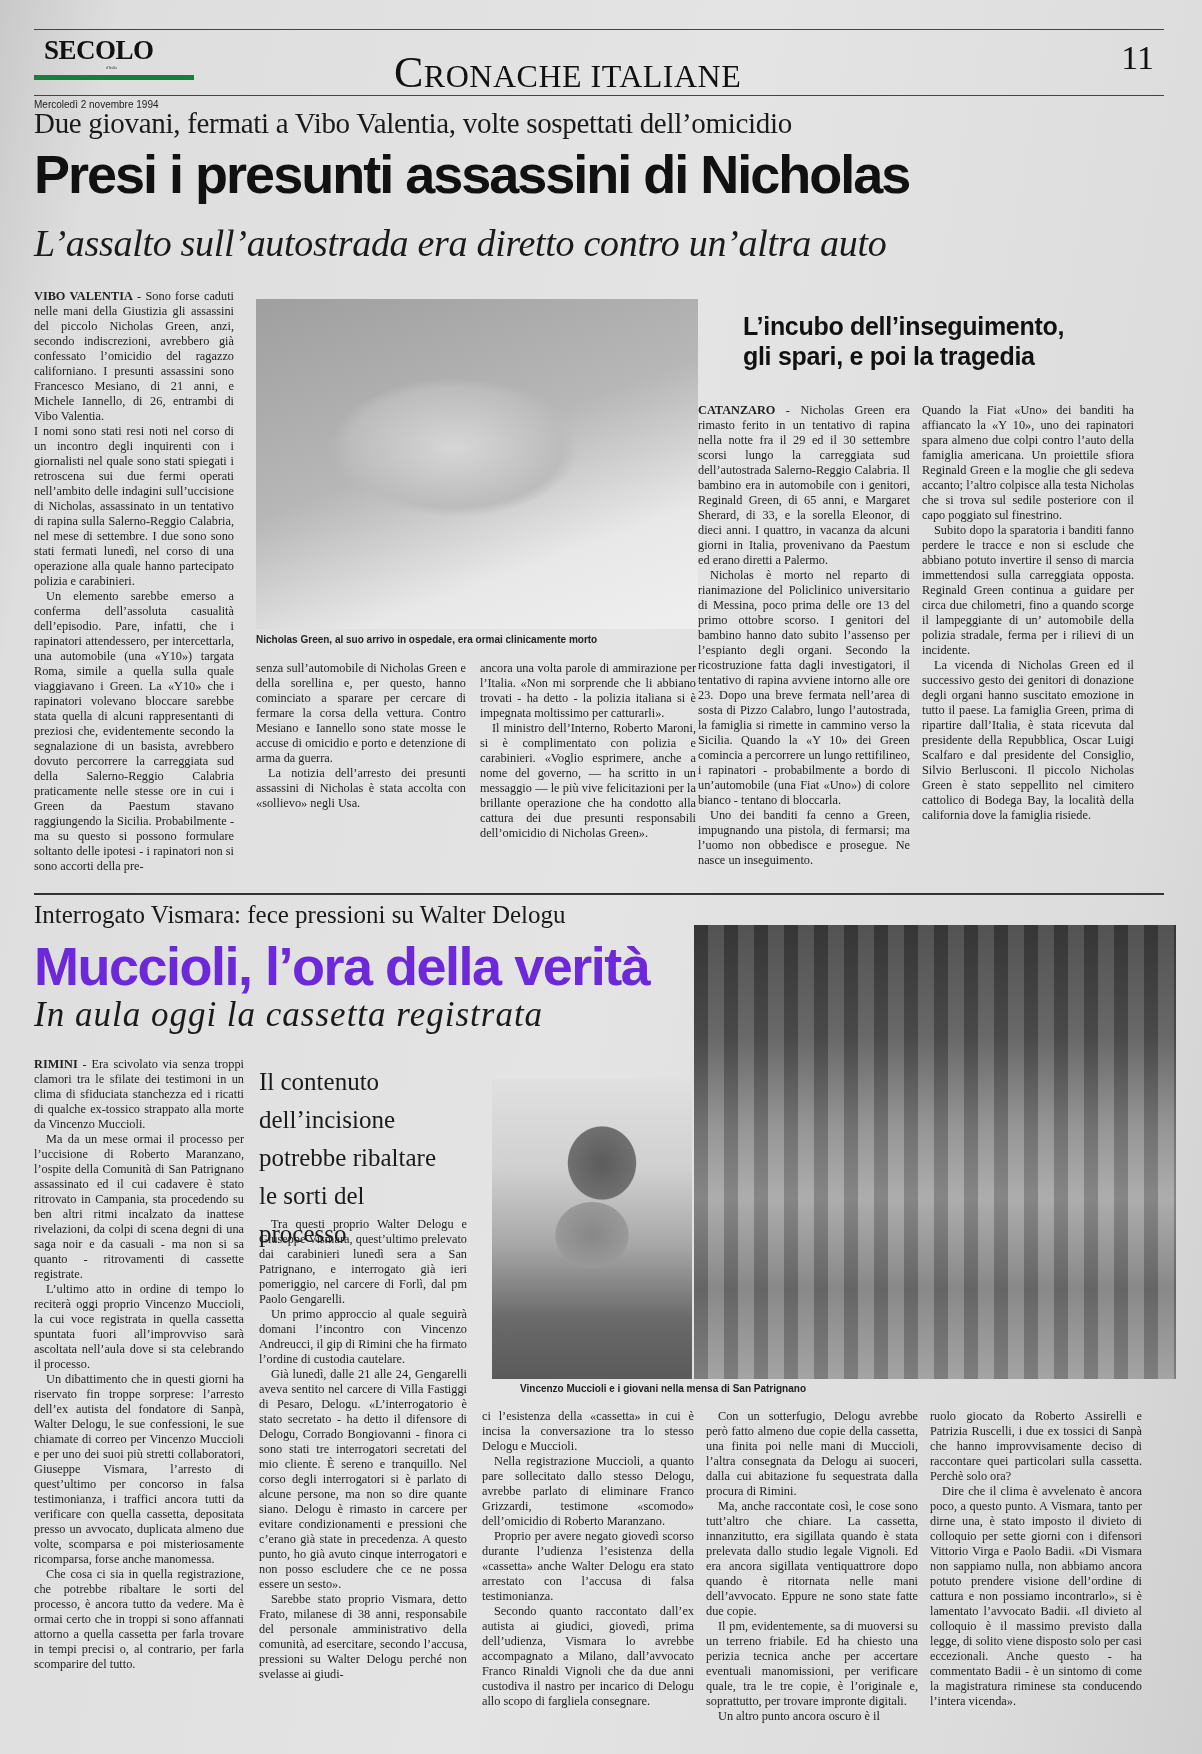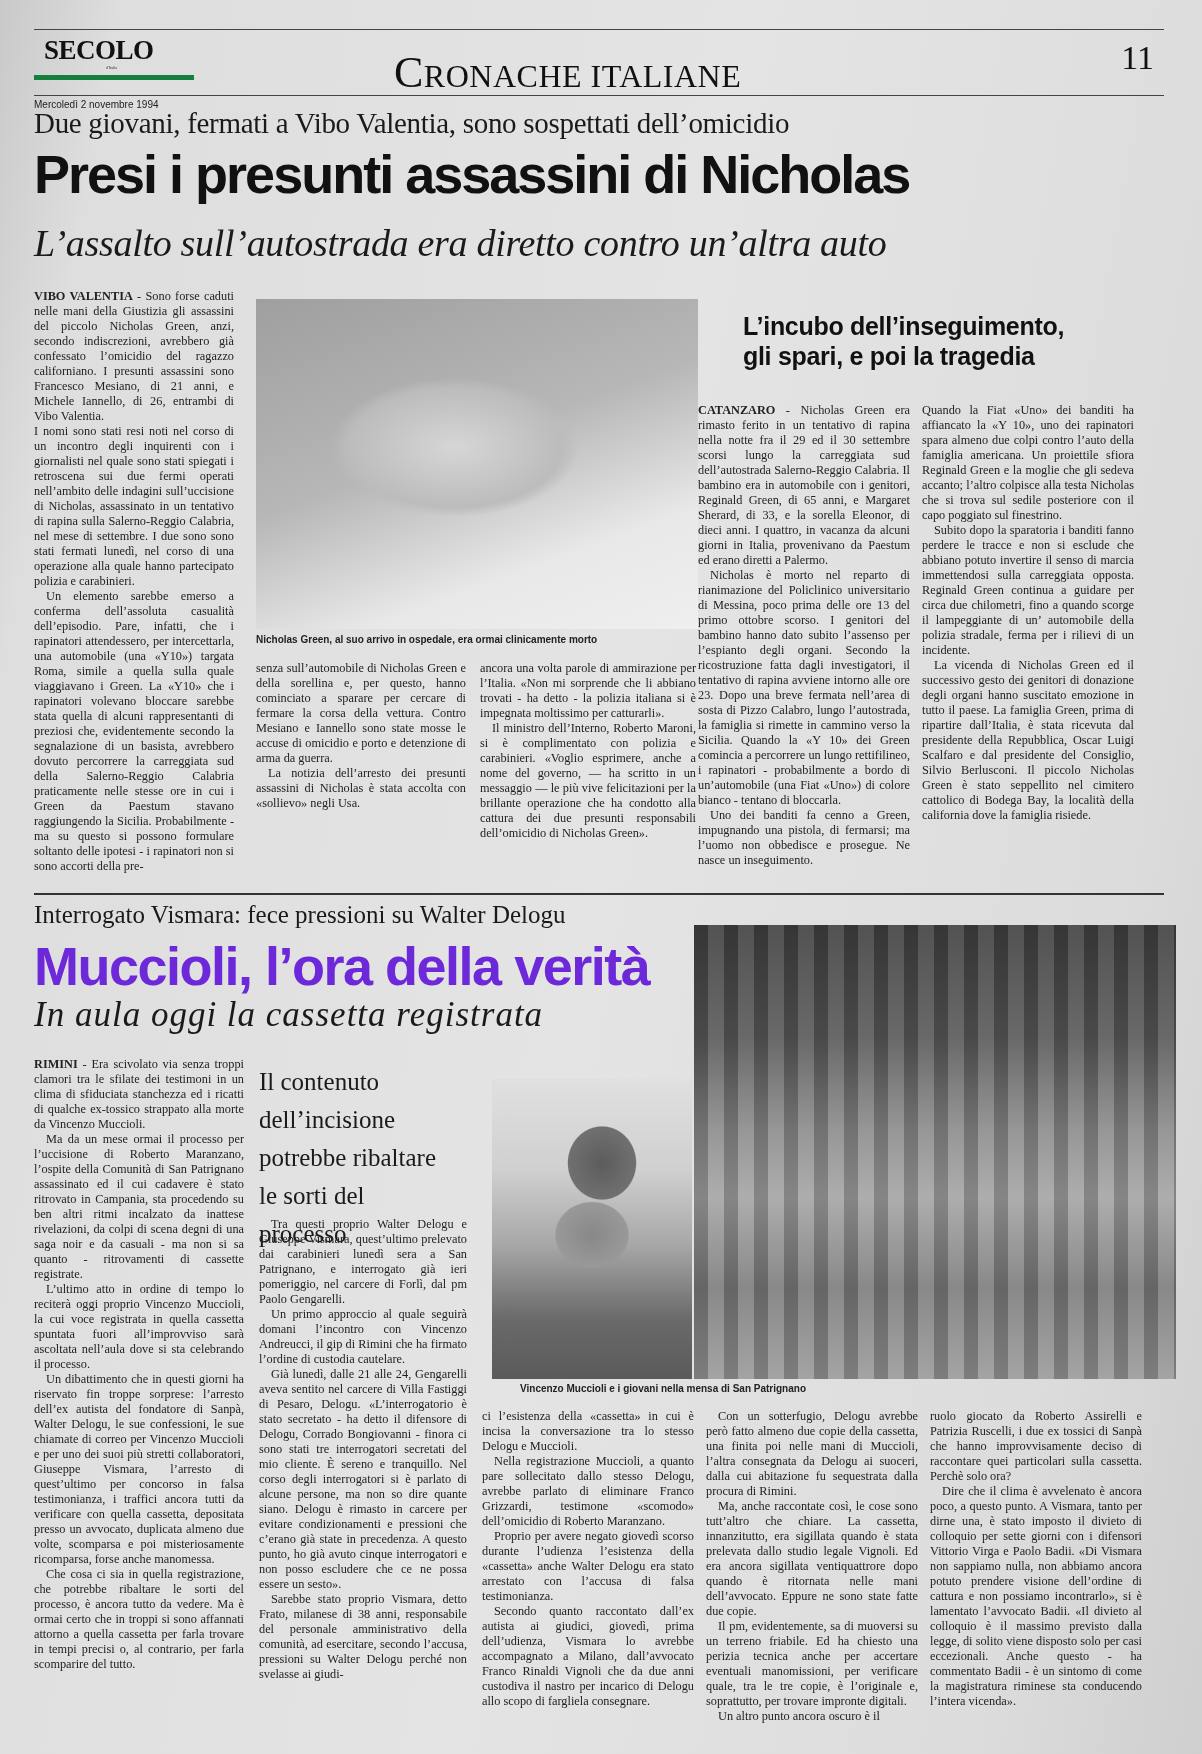--- a/index.html
+++ b/index.html
@@ -69,21 +69,21 @@
   <div class="rule" style="top:0;"></div>
   <div class="masthead">
     <div class="logo">SECOLO</div>
     <div class="logo-sub">d'Italia</div>
     <div class="dateline">Mercoledì 2 novembre 1994</div>
     <div class="section-title"><span class="big">C</span><span>RONACHE ITALIANE</span></div>
     <div class="page-num">11</div>
   </div>
   <div class="rule" style="top:66px;"></div>
 
-  <div class="kicker" style="left:0; top:78px;">Due giovani, fermati a Vibo Valentia, sono sospettati dell’omicidio</div>
+  <div class="kicker" style="left:0; top:78px;">Due giovani, fermati a Vibo Valentia, volte sospettati dell’omicidio</div>
   <div class="headline" style="left:0; top:114px;">Presi i presunti assassini di Nicholas</div>
   <div class="subhead" style="left:0; top:192px;">L’assalto sull’autostrada era diretto contro un’altra auto</div>
 
   <div class="col" style="left:0; top:260px; width:200px;">
     <p class="first"><span class="dateline-lead">VIBO VALENTIA</span><span> - Sono forse caduti nelle mani della Giustizia gli assassini del piccolo Nicholas Green, anzi, secondo indiscrezioni, avrebbero già confessato l’omicidio del ragazzo californiano. I presunti assassini sono Francesco Mesiano, di 21 anni, e Michele Iannello, di 26, entrambi di Vibo Valentia.</span></p>
     <p class="first">I nomi sono stati resi noti nel corso di un incontro degli inquirenti con i giornalisti nel quale sono stati spiegati i retroscena sui due fermi operati nell’ambito delle indagini sull’uccisione di Nicholas, assassinato in un tentativo di rapina sulla Salerno-Reggio Calabria, nel mese di settembre. I due sono sono stati fermati lunedì, nel corso di una operazione alla quale hanno partecipato polizia e carabinieri.</p>
     <p>Un elemento sarebbe emerso a conferma dell’assoluta casualità dell’episodio. Pare, infatti, che i rapinatori attendessero, per intercettarla, una automobile (una «Y10») targata Roma, simile a quella sulla quale viaggiavano i Green. La «Y10» che i rapinatori volevano bloccare sarebbe stata quella di alcuni rappresentanti di preziosi che, evidentemente secondo la segnalazione di un basista, avrebbero dovuto percorrere la carreggiata sud della Salerno-Reggio Calabria praticamente nelle stesse ore in cui i Green da Paestum stavano raggiungendo la Sicilia. Probabilmente - ma su questo si possono formulare soltanto delle ipotesi - i rapinatori non si sono accorti della pre-</p>
   </div>
 
   <div class="photo photo1" style="left:222px; top:270px; width:442px; height:330px;"></div>

